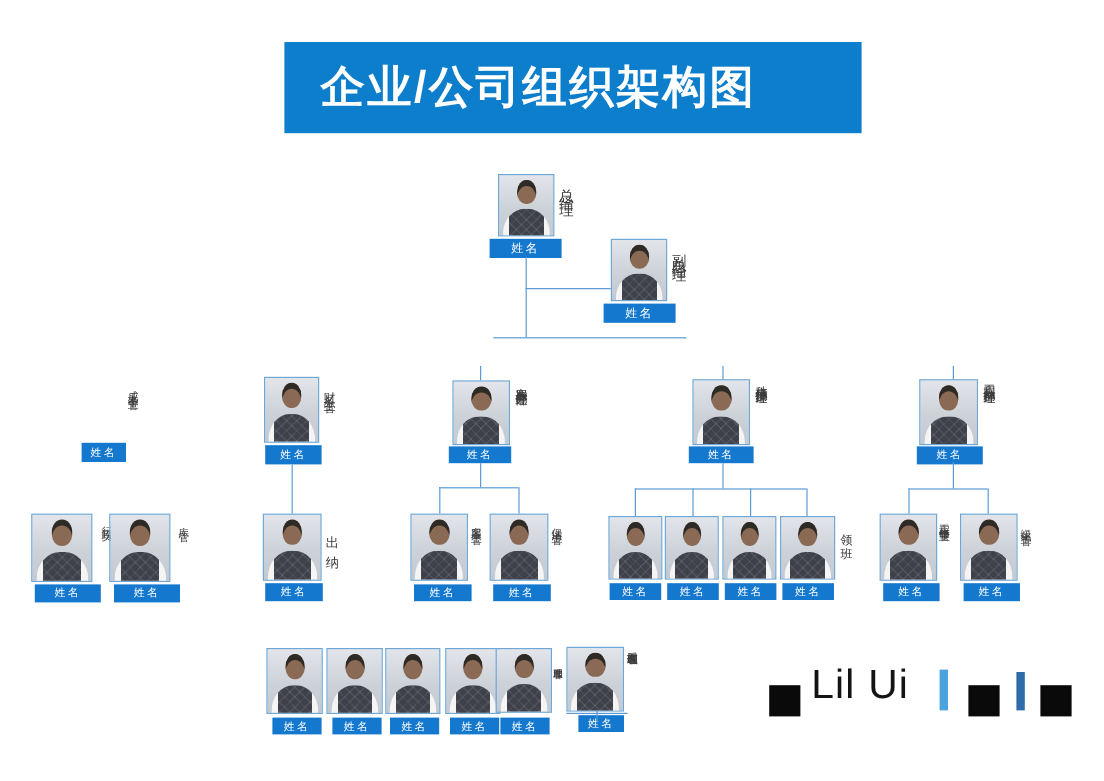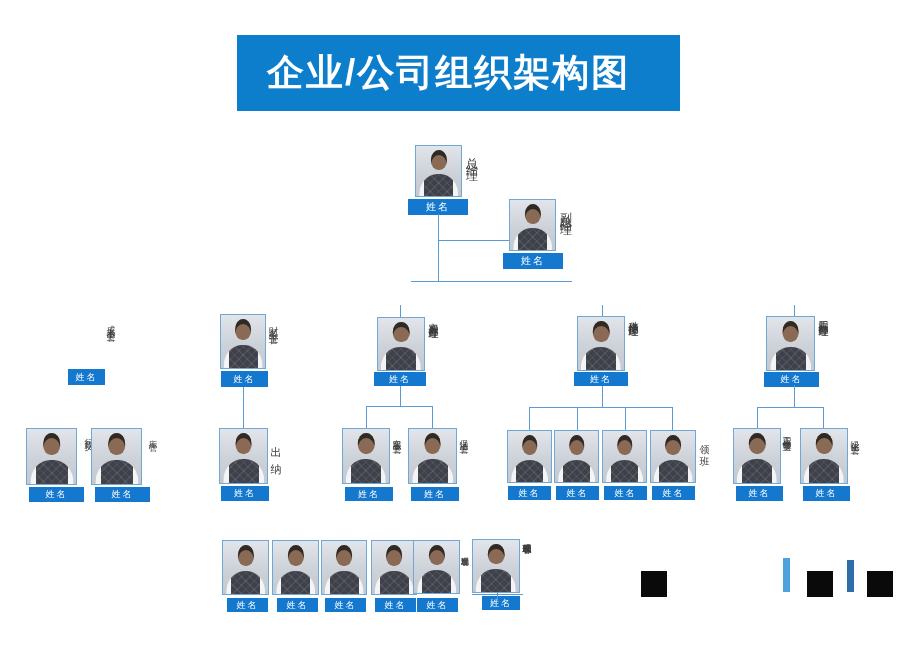--- a/index.html
+++ b/index.html
@@ -2,21 +2,21 @@
 <html><head>
 <meta charset="utf-8">
 <style>
   html,body{margin:0;padding:0;background:#ffffff;}
   #canvas{
     position:relative;width:920px;height:651px;background:#ffffff;overflow:hidden;
     font-family:"Liberation Sans","DejaVu Sans",sans-serif;
   }
   
   #banner{
-    position:absolute;left:237px;top:35px;width:443px;height:76px;
+    position:absolute;left:237px;top:35px;width:481px;height:76px;
     background:#0d7ecc;display:flex;align-items:center;
   }
   #banner span{
     color:#ffffff;font-size:37px;font-weight:bold;letter-spacing:2px;padding-left:30px;
     white-space:nowrap;
   }
   
   .photo{
     position:absolute;box-sizing:border-box;border:1px solid #6fa8d6;
     background:linear-gradient(180deg,#e2e5ea 0%,#cdd2d9 55%,#c3c9d2 100%);
@@ -153,19 +153,20 @@
       <div class="line" style="left: 794px; top: 385px; width: 1px; height: 22px;"></div>
       <div class="line" style="left: 757px; top: 407px; width: 66px; height: 1px;"></div>
       <div class="line" style="left: 757px; top: 407px; width: 1px; height: 21px;"></div>
       <div class="line" style="left: 823px; top: 407px; width: 1px; height: 21px;"></div>
       <div class="line" style="left: 472px; top: 594px; width: 51px; height: 1px;"></div>
       <div class="line" style="left: 497px; top: 592px; width: 1px; height: 10px;"></div>
     </div>
 
   <div id="logo">
     <div class="sq" style="left:3px"></div>
+    <div id="logo-text">Lil Ui</div>
     <div class="bar" style="left:145px;top:3px;height:34px;background:#4aa3dc"></div>
     <div class="sq" style="left:169px"></div>
     <div class="bar" style="left:209px;top:5px;height:32px;background:#2f6da8"></div>
     <div class="sq" style="left:229px"></div>
   </div>
 
 </div>
 
 </body></html>

